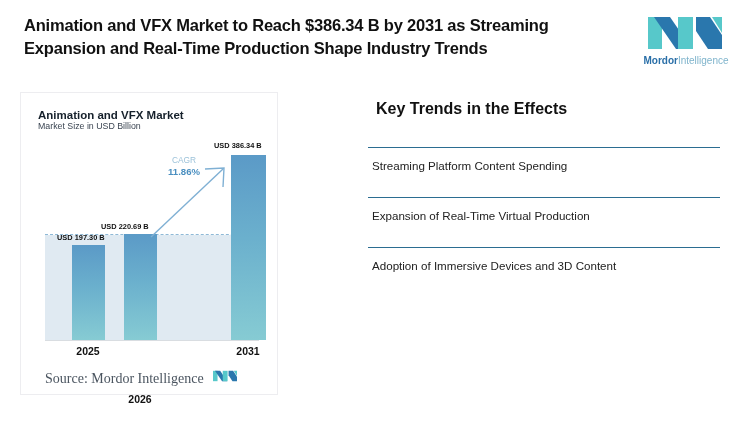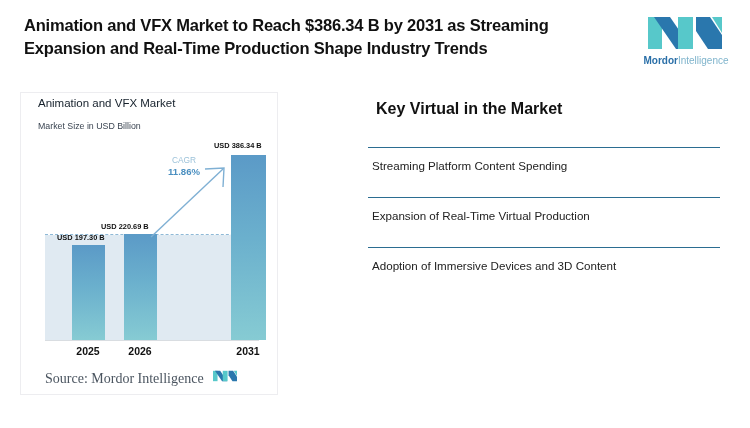--- a/index.html
+++ b/index.html
@@ -67,23 +67,23 @@
     top: 92px;
     width: 258px;
     height: 303px;
     background: #ffffff;
     border: 1px solid #ededf0;
     box-sizing: border-box;
   }
   #chart-title {
     position: absolute;
     left: 17px;
-    top: 4px;
+    top: 16px;
     font-size: 11.5px;
-    font-weight: normal;
+    font-weight: bold;
     color: #15202b;
   }
   #chart-subtitle {
     position: absolute;
     left: 17px;
     top: 28px;
     font-size: 8.8px;
     color: #3b4552;
   }
 
@@ -170,21 +170,21 @@
   .x-tick {
     position: absolute;
     top: 252px;
     font-size: 10.5px;
     font-weight: bold;
     color: #111111;
     text-align: center;
     width: 44px;
   }
   #tick-2025 { left: 45px; }
-  #tick-2026 { left: 97px; }
+  #tick-2026 { left: 97px; margin-top: 48px; }
   #tick-2031 { left: 205px; }
 
   #source-row {
     position: absolute;
     left: 24px;
     top: 276px;
     width: 214px;
     height: 18px;
   }
   #source-text {
@@ -300,21 +300,21 @@
       <polygon points="0,4 14,4 14,36 0,36" fill="#57c8ca"></polygon>
       <polygon points="6,4 22,4 44,36 28,36" fill="#2a77ad"></polygon>
       <polygon points="30,4 45,4 45,36 30,36" fill="#57c8ca"></polygon>
       <polygon points="48,4 62,4 74,22 74,36 60,36 48,18" fill="#2a77ad"></polygon>
       <polygon points="64,4 74,4 74,20" fill="#57c8ca"></polygon>
     </svg>
   </div>
 </div>
 
 <div id="trends-panel">
-  <div id="trends-title">Key Virtual in the Market</div>
+  <div id="trends-title">Key Trends in the Effects</div>
 
   <div id="trends-list">
     <div class="trend-item">
       <div class="trend-text">Streaming Platform Content Spending</div>
     </div>
     <div class="trend-item">
       <div class="trend-text">Expansion of Real-Time Virtual Production</div>
     </div>
     <div class="trend-item">
       <div class="trend-text">Adoption of Immersive Devices and 3D Content</div>

